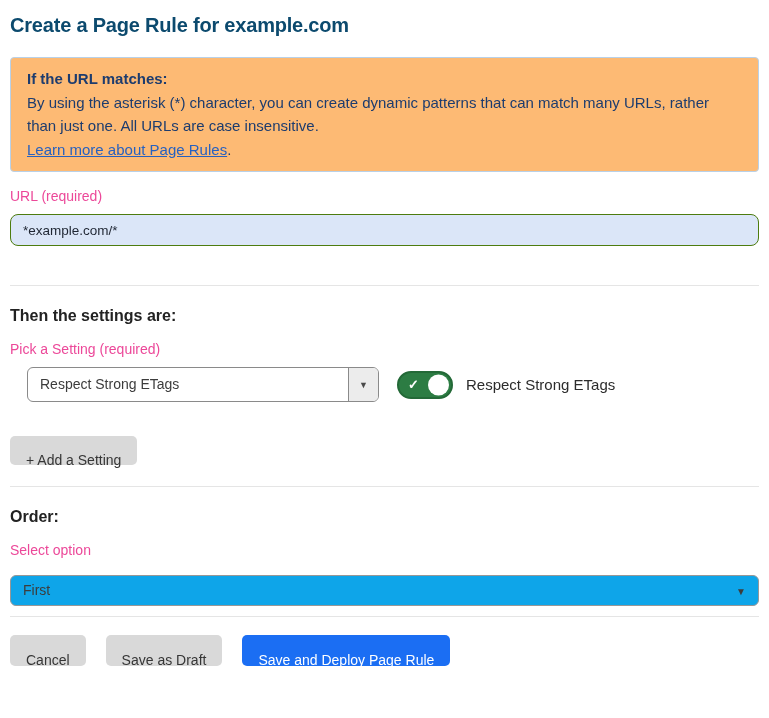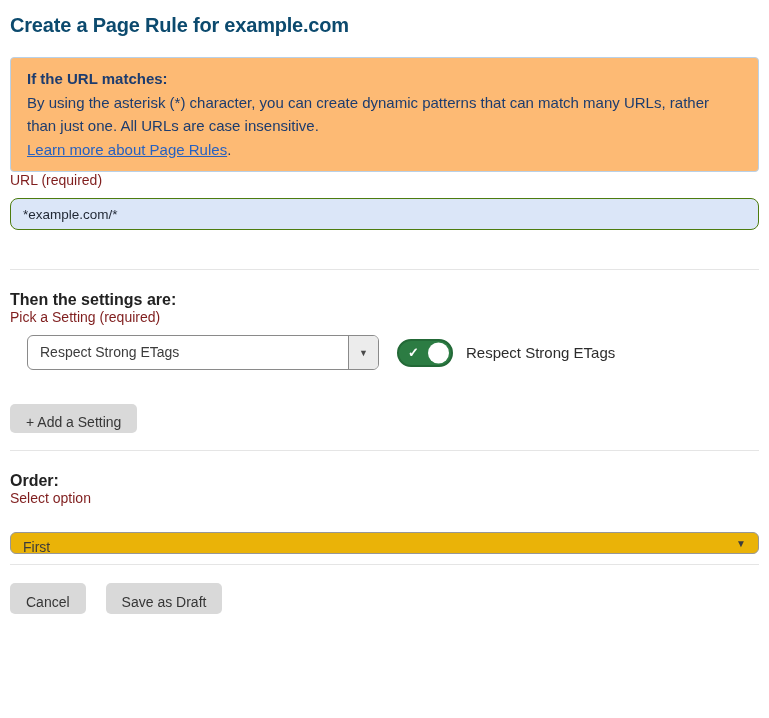--- a/index.html
+++ b/index.html
@@ -34,22 +34,23 @@
   .info-box .info-heading { font-weight: 700; }
   .info-box a.info-link {
     color: #2761c0;
     text-decoration: underline;
     cursor: pointer;
   }
 
   
   .field-label {
     display: block;
-    font-size: 14px;
-    color: #7f1d1d;
+    margin-top: 16px;
+    font-size: 14px;
+    color: #ec4899;
     line-height: 17px;
   }
 
   
   .url-input {
     margin-top: 9px;
     width: 100%;
     height: 32px;
     background: #dbe6f8;
     border: 1px solid #4d7c0f;
@@ -150,42 +151,42 @@
   .toggle-label {
     margin-left: 13px;
     font-size: 15px;
     color: #2c2c2c;
   }
 
   
   .btn {
     display: inline-block;
     height: 31px;
-    padding: 4px 16px;
+    padding: 10px 16px;
     border: none;
     border-radius: 5px;
     font-family: "Liberation Sans", sans-serif;
     font-size: 14px;
     line-height: 31px;
     cursor: pointer;
     white-space: nowrap;
   }
   .btn-secondary { background: #d9d9d9; color: #363636; }
   .btn-primary  { background: #1b6ef3; color: #ffffff; }
   .add-setting-btn { margin-top: 34px; height: 29px; line-height: 29px; }
 
   
   .order-select {
-    margin-top: 25px;
+    margin-top: 16px;
     position: relative;
     width: 100%;
-    height: 22px;
+    height: 31px;
     border: 1px solid #979797;
     border-radius: 6px;
-    background: #eab308;
+    background: #0ea5e9;
     cursor: pointer;
   }
   .order-select .select-value {
     padding: 0 28px 0 12px;
     line-height: 29px;
     font-size: 14px;
     color: #3c3c3c;
   }
   .order-select .select-chevron {
     position: absolute;
@@ -260,15 +261,16 @@
     <div class="select-value">First</div>
     <span class="select-chevron">▼</span>
   </div>
 
 
   <hr class="divider divider-3">
 
   <div class="footer-actions">
     <button class="btn btn-secondary">Cancel</button>
     <button class="btn btn-secondary">Save as Draft</button>
+    <button class="btn btn-primary">Save and Deploy Page Rule</button>
   </div>
 
 </div>
 
 </body></html>

